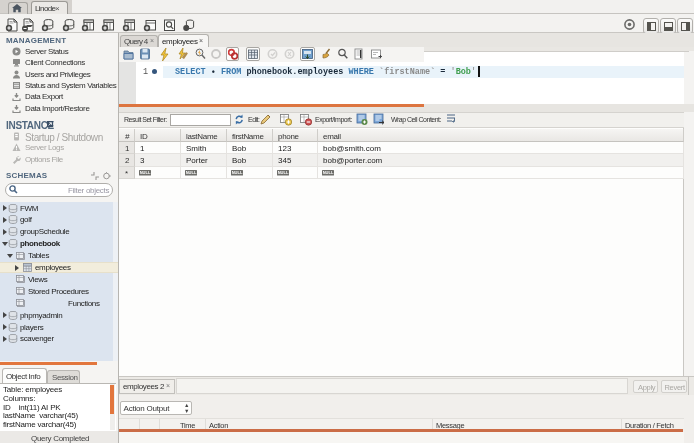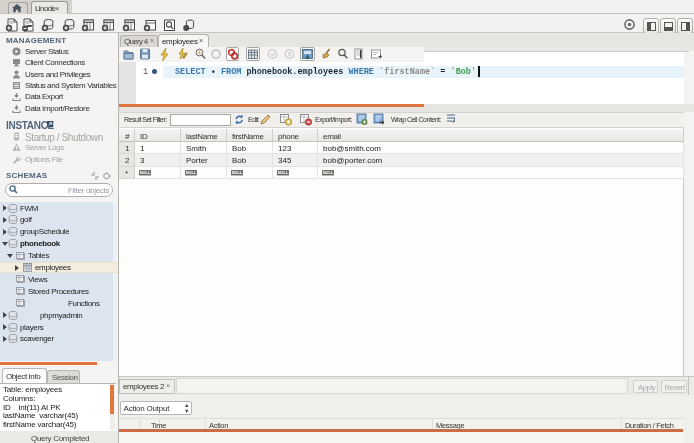--- a/index.html
+++ b/index.html
@@ -254,21 +254,21 @@
       <rect x="0.5" y="0.5" width="7" height="6" fill="#eef0f3" stroke="#8d9097" stroke-width=".8"></rect>
       <path d="M.5 2.5h7M3 .5v6" stroke="#8d9097" stroke-width=".6"></path>
     </svg>
     <div class="abs txt" style="left:28px;top:298.7px;font-size:8px;letter-spacing:-0.35px;color:#222;margin-left:40px;">Functions</div>
     <div class="abs" style="left:2.5px;top:312.1px;width:0;height:0;border-left:4px solid #444;border-top:3px solid transparent;border-bottom:3px solid transparent;"></div>
     <svg class="abs" style="left:8px;top:310.6px;" width="10" height="9" viewBox="0 0 10 9">
       <ellipse cx="5" cy="1.8" rx="3.8" ry="1.4" fill="#dfe3e8" stroke="#8d9097" stroke-width=".8"></ellipse>
       <path d="M1.2 1.8v5.2c0 .8 1.7 1.5 3.8 1.5s3.8-.7 3.8-1.5V1.8" fill="#dfe3e8" stroke="#8d9097" stroke-width=".8"></path>
       <path d="M1.2 4.3c0 .8 1.7 1.4 3.8 1.4s3.8-.6 3.8-1.4" fill="none" stroke="#8d9097" stroke-width=".7"></path>
     </svg>
-    <div class="abs txt" style="left:20px;top:310.6px;font-size:8px;letter-spacing:-0.35px;color:#222;margin-left:20px;">phpmyadmin</div>
+    <div class="abs txt" style="left:20px;top:310.6px;font-size:8px;letter-spacing:-0.35px;color:#222;">phpmyadmin</div>
     <div class="abs" style="left:2.5px;top:324px;width:0;height:0;border-left:4px solid #444;border-top:3px solid transparent;border-bottom:3px solid transparent;"></div>
     <svg class="abs" style="left:8px;top:322.5px;" width="10" height="9" viewBox="0 0 10 9">
       <ellipse cx="5" cy="1.8" rx="3.8" ry="1.4" fill="#dfe3e8" stroke="#8d9097" stroke-width=".8"></ellipse>
       <path d="M1.2 1.8v5.2c0 .8 1.7 1.5 3.8 1.5s3.8-.7 3.8-1.5V1.8" fill="#dfe3e8" stroke="#8d9097" stroke-width=".8"></path>
       <path d="M1.2 4.3c0 .8 1.7 1.4 3.8 1.4s3.8-.6 3.8-1.4" fill="none" stroke="#8d9097" stroke-width=".7"></path>
     </svg>
     <div class="abs txt" style="left:20px;top:322.5px;font-size:8px;letter-spacing:-0.35px;color:#222;">players</div>
     <div class="abs" style="left:2.5px;top:335.9px;width:0;height:0;border-left:4px solid #444;border-top:3px solid transparent;border-bottom:3px solid transparent;"></div>
     <svg class="abs" style="left:8px;top:334.4px;" width="10" height="9" viewBox="0 0 10 9">
       <ellipse cx="5" cy="1.8" rx="3.8" ry="1.4" fill="#dfe3e8" stroke="#8d9097" stroke-width=".8"></ellipse>
@@ -518,18 +518,18 @@
 <div class="abs txt" style="left:123.5px;top:404px;font-size:8px;letter-spacing:-0.2px;color:#333;text-align:center;">Action Output</div>
 <div class="abs txt" style="left:184px;top:401.5px;font-size:5.5px;color:#444;">▲</div>
 <div class="abs txt" style="left:184px;top:407.5px;font-size:5.5px;color:#444;">▼</div>
 
 <div class="abs" style="left:119px;top:418px;width:565px;height:11px;background:#f3f1ee;border-top:1px solid #e2e0dc;box-sizing:border-box;"></div>
 <div class="abs" style="left:139px;top:419px;width:1px;height:10px;background:#dfddd9;"></div>
 <div class="abs" style="left:159px;top:419px;width:1px;height:10px;background:#dfddd9;"></div>
 <div class="abs" style="left:205px;top:419px;width:1px;height:10px;background:#dfddd9;"></div>
 <div class="abs" style="left:432px;top:419px;width:1px;height:10px;background:#dfddd9;"></div>
 <div class="abs" style="left:621px;top:419px;width:1px;height:10px;background:#dfddd9;"></div>
-<div class="abs txt" style="left:151px;top:420.5px;font-size:7.5px;letter-spacing:-0.3px;color:#333;">Time</div>
+<div class="abs txt" style="left:180px;top:420.5px;font-size:7.5px;letter-spacing:-0.3px;color:#333;">Time</div>
 <div class="abs txt" style="left:209px;top:420.5px;font-size:7.5px;letter-spacing:-0.3px;color:#333;">Action</div>
 <div class="abs txt" style="left:436px;top:420.5px;font-size:7.5px;letter-spacing:-0.3px;color:#333;">Message</div>
 <div class="abs txt" style="left:625px;top:420.5px;font-size:7.5px;letter-spacing:-0.3px;color:#333;">Duration / Fetch</div>
 <div class="abs" style="left:119px;top:429px;width:564px;height:2.5px;background:#cb6d47;"></div>
 <div class="abs" style="left:119px;top:431.5px;width:565px;height:12px;background:#f7f6f3;"></div>
 
 </body></html>

